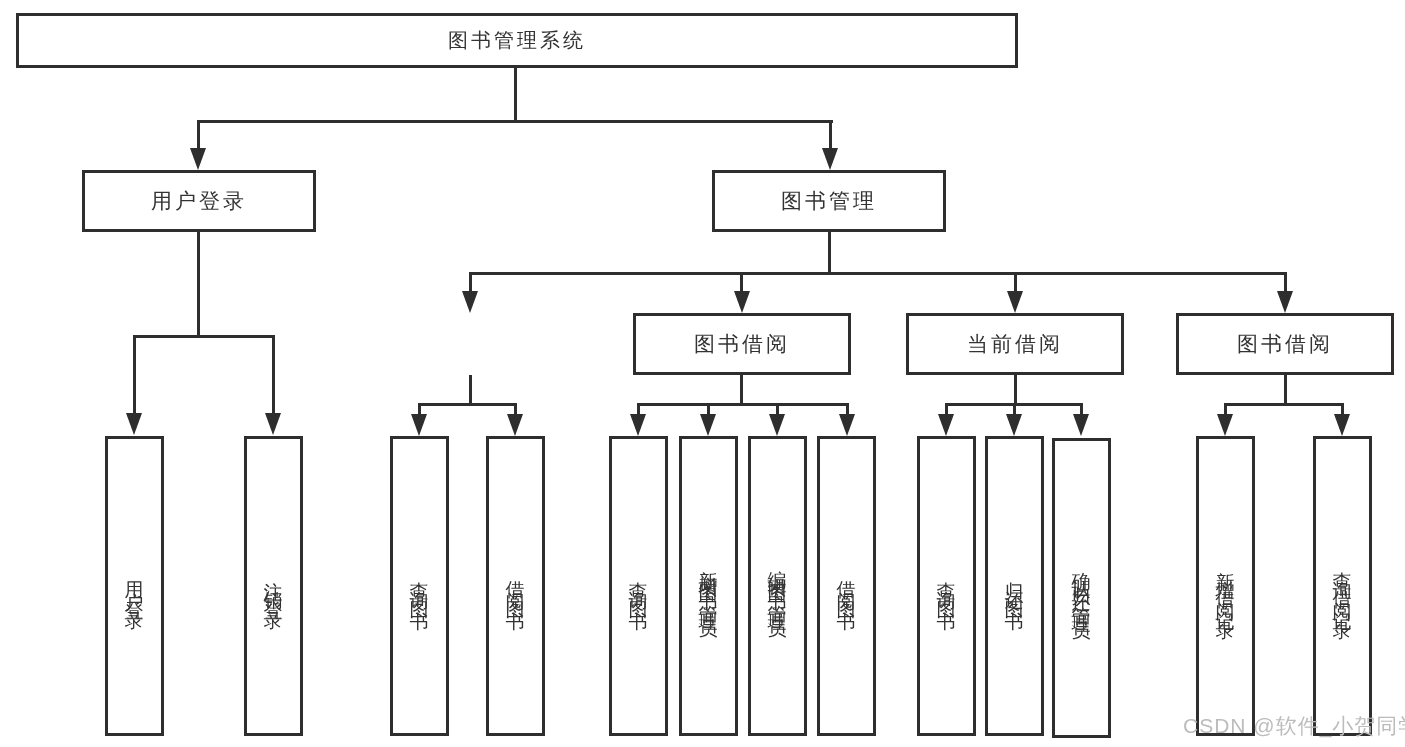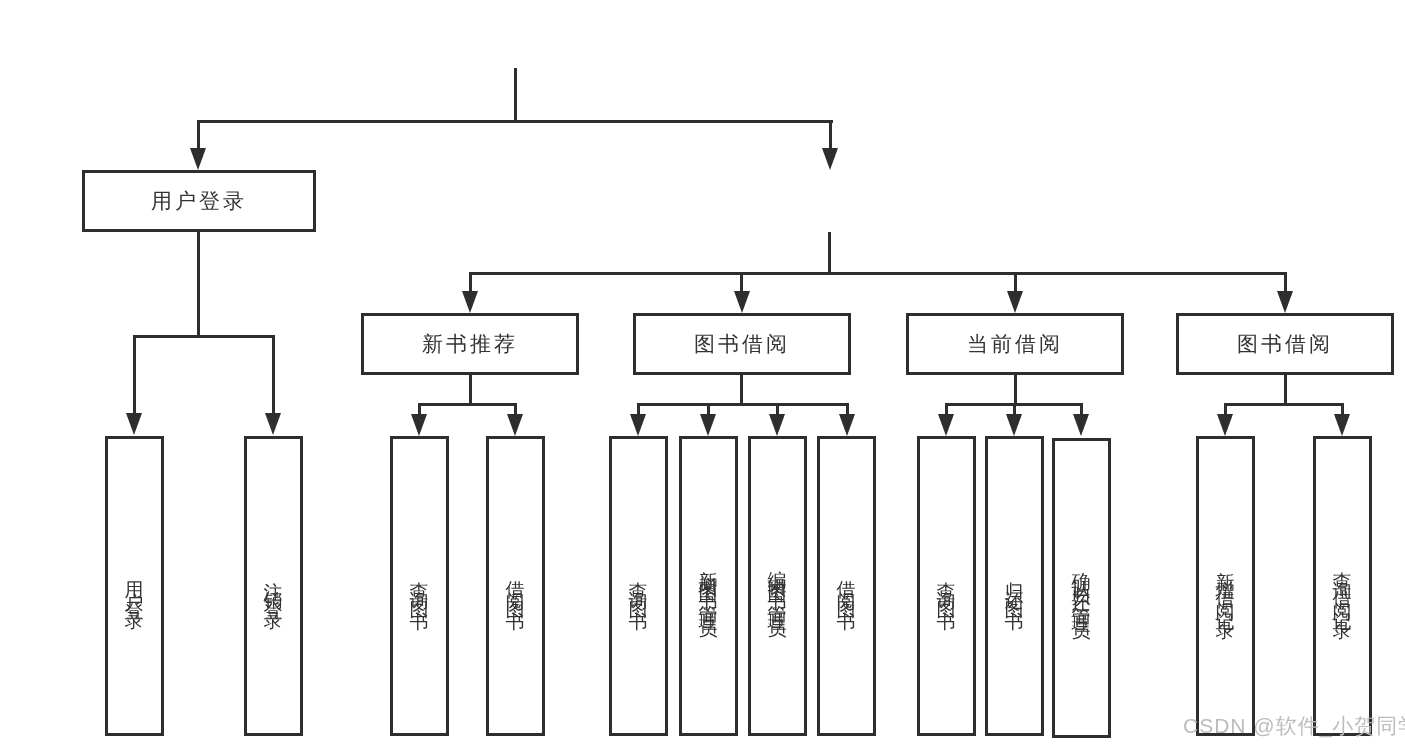--- a/index.html
+++ b/index.html
@@ -28,29 +28,31 @@
   .watermark{
     position:absolute;left:1183px;top:712px;z-index:6;
     font-size:21px;color:#bcbcbc;letter-spacing:1px;white-space:nowrap;
   }
 </style>
 </head>
 <body>
 
 <div class="stage">
 
+  <div class="hbox" style="left:16px;top:13px;width:1002px;height:55px;font-size:20px;">图书管理系统</div>
 
   <div class="line" style="left:514px;top:68px;width:3px;height:52px;"></div>
   <div class="line" style="left:197px;top:120px;width:636px;height:3px;"></div>
   <div class="line" style="left:197px;top:120px;width:3px;height:28px;"></div>
   <div class="line" style="left:829px;top:120px;width:3px;height:28px;"></div>
   <div class="arrow" style="left:190px;top:148px;"></div>
   <div class="arrow" style="left:822px;top:148px;"></div>
 
   <div class="hbox" style="left:82px;top:170px;width:234px;height:62px;">用户登录</div>
+  <div class="hbox" style="left:712px;top:170px;width:234px;height:62px;">图书管理</div>
 
   <div class="line" style="left:197px;top:232px;width:3px;height:103px;"></div>
   <div class="line" style="left:133px;top:335px;width:142px;height:3px;"></div>
   <div class="line" style="left:133px;top:335px;width:3px;height:78px;"></div>
   <div class="line" style="left:272px;top:335px;width:3px;height:78px;"></div>
   <div class="arrow" style="left:126px;top:413px;"></div>
   <div class="arrow" style="left:265px;top:413px;"></div>
 
   <div class="vbox" style="left:105px;top:436px;width:59px;height:300px;">用户登录</div>
   <div class="vbox" style="left:244px;top:436px;width:59px;height:300px;">注销登录</div>
@@ -59,21 +61,20 @@
   <div class="line" style="left:469px;top:272px;width:818px;height:3px;"></div>
   <div class="line" style="left:469px;top:272px;width:3px;height:20px;"></div>
   <div class="line" style="left:740px;top:272px;width:3px;height:20px;"></div>
   <div class="line" style="left:1014px;top:272px;width:3px;height:20px;"></div>
   <div class="line" style="left:1284px;top:272px;width:3px;height:20px;"></div>
   <div class="arrow" style="left:462px;top:291px;"></div>
   <div class="arrow" style="left:734px;top:291px;"></div>
   <div class="arrow" style="left:1007px;top:291px;"></div>
   <div class="arrow" style="left:1277px;top:291px;"></div>
 
-  <div class="hbox" style="left:361px;top:313px;width:218px;height:62px;">新书推荐</div>
   <div class="hbox" style="left:633px;top:313px;width:218px;height:62px;">图书借阅</div>
   <div class="hbox" style="left:906px;top:313px;width:218px;height:62px;">当前借阅</div>
   <div class="hbox" style="left:1176px;top:313px;width:218px;height:62px;">图书借阅</div>
 
   <div class="line" style="left:469px;top:375px;width:3px;height:28px;"></div>
   <div class="line" style="left:418px;top:403px;width:99px;height:3px;"></div>
   <div class="line" style="left:418px;top:403px;width:3px;height:12px;"></div>
   <div class="line" style="left:514px;top:403px;width:3px;height:12px;"></div>
   <div class="arrow" style="left:411px;top:414px;"></div>
   <div class="arrow" style="left:507px;top:414px;"></div>

